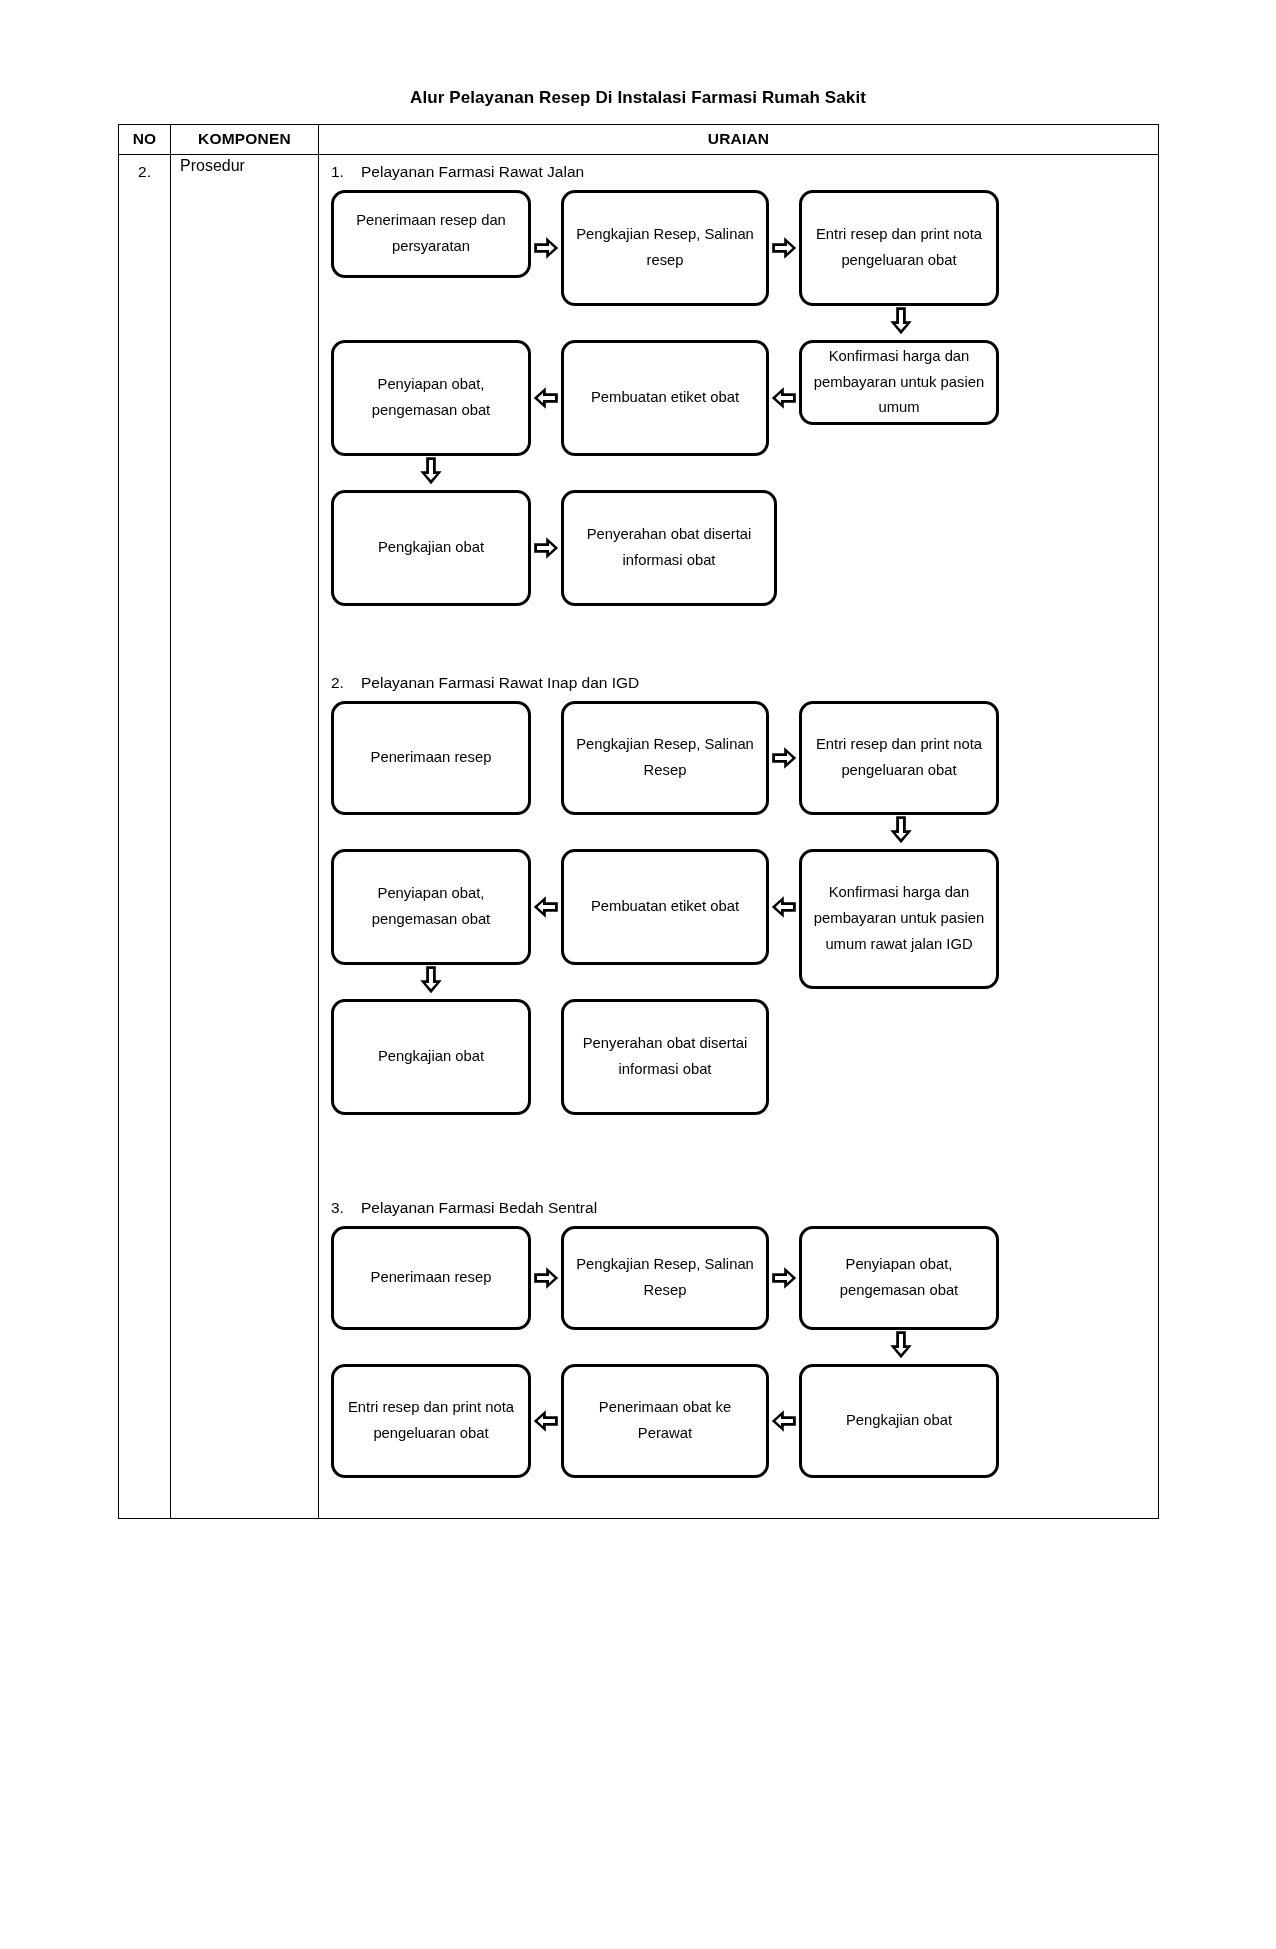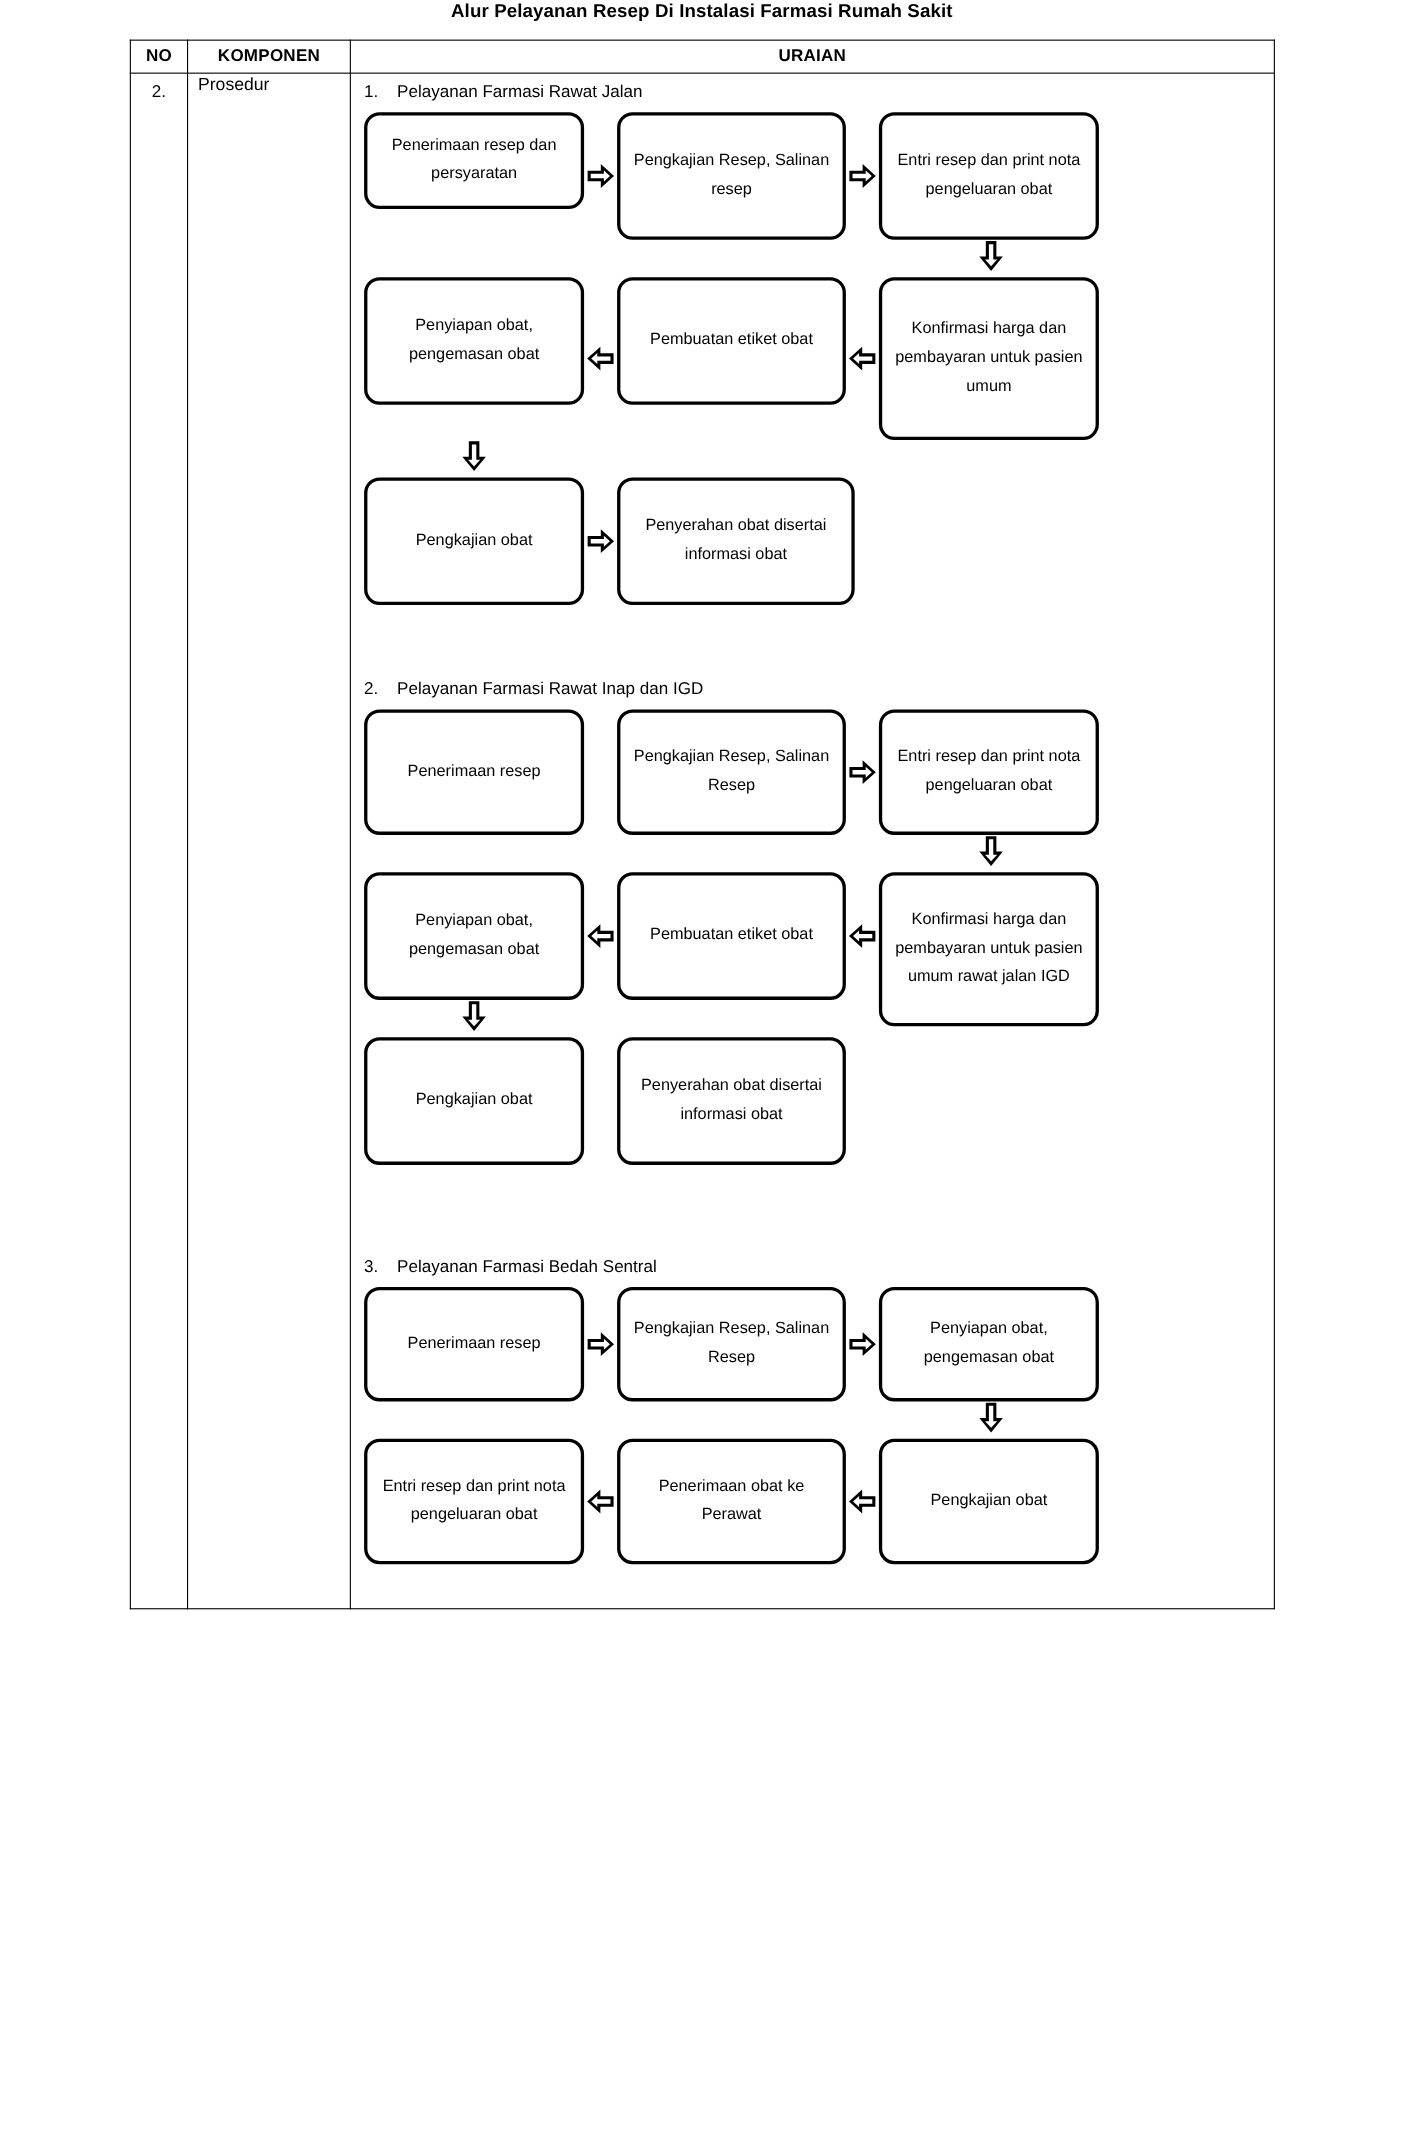--- a/index.html
+++ b/index.html
@@ -11,20 +11,21 @@
     font-family: "Liberation Sans", sans-serif;
     color: #000000;
     position: relative;
     overflow: hidden;
   }
 
   .page-title {
     text-align: center;
     font-size: 17px;
     font-weight: bold;
+    padding-top: 88px;
     letter-spacing: 0.1px;
   }
 
   .table-wrap {
     margin: 16px auto 0 auto;
     width: 1040px;
   }
   table.main {
     border-collapse: collapse;
     width: 100%;
@@ -177,21 +178,21 @@
                       <path d="M22 10 H10 V7 L4.5 12 L10 17 V14 H22 Z" fill="#fff"></path>
                     </svg>
               </div>
               <div class="fbox" style="width:208px;height:116px;">Pembuatan etiket obat</div>
               <div class="arrow-h">
                 <svg width="26" height="24" viewBox="0 0 26 24">
                       <path d="M24 8 H12 V3 L2 12 L12 21 V16 H24 Z" fill="#000" stroke="#000" stroke-width="1.6"></path>
                       <path d="M22 10 H10 V7 L4.5 12 L10 17 V14 H22 Z" fill="#fff"></path>
                     </svg>
               </div>
-              <div class="fbox" style="width:200px;height:148px;">Konfirmasi harga dan pembayaran untuk pasien umum</div>
+              <div class="fbox" style="width:200px;height:85px;">Konfirmasi harga dan pembayaran untuk pasien umum</div>
             </div>
 
             <div class="arrow-v-wrap" style="margin-left:4px;width:200px;">
               <svg width="24" height="30" viewBox="0 0 24 30">
                     <path d="M8 2 H16 V16 H21 L12 27 L3 16 H8 Z" fill="#000" stroke="#000" stroke-width="1.6"></path>
                     <path d="M10 4 H14 V18 H17.5 L12 24 L6.5 18 H10 Z" fill="#fff"></path>
                   </svg>
             </div>
 
             <div class="flow-row">

